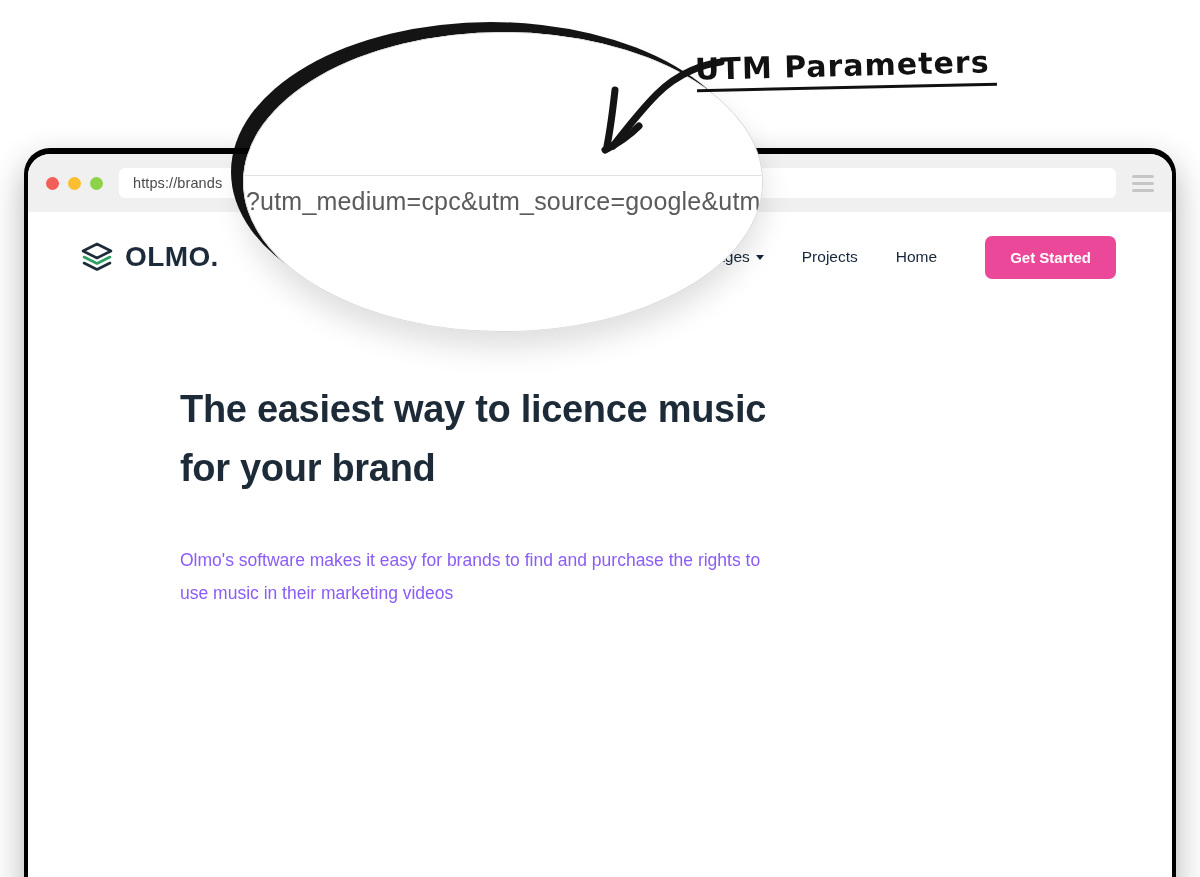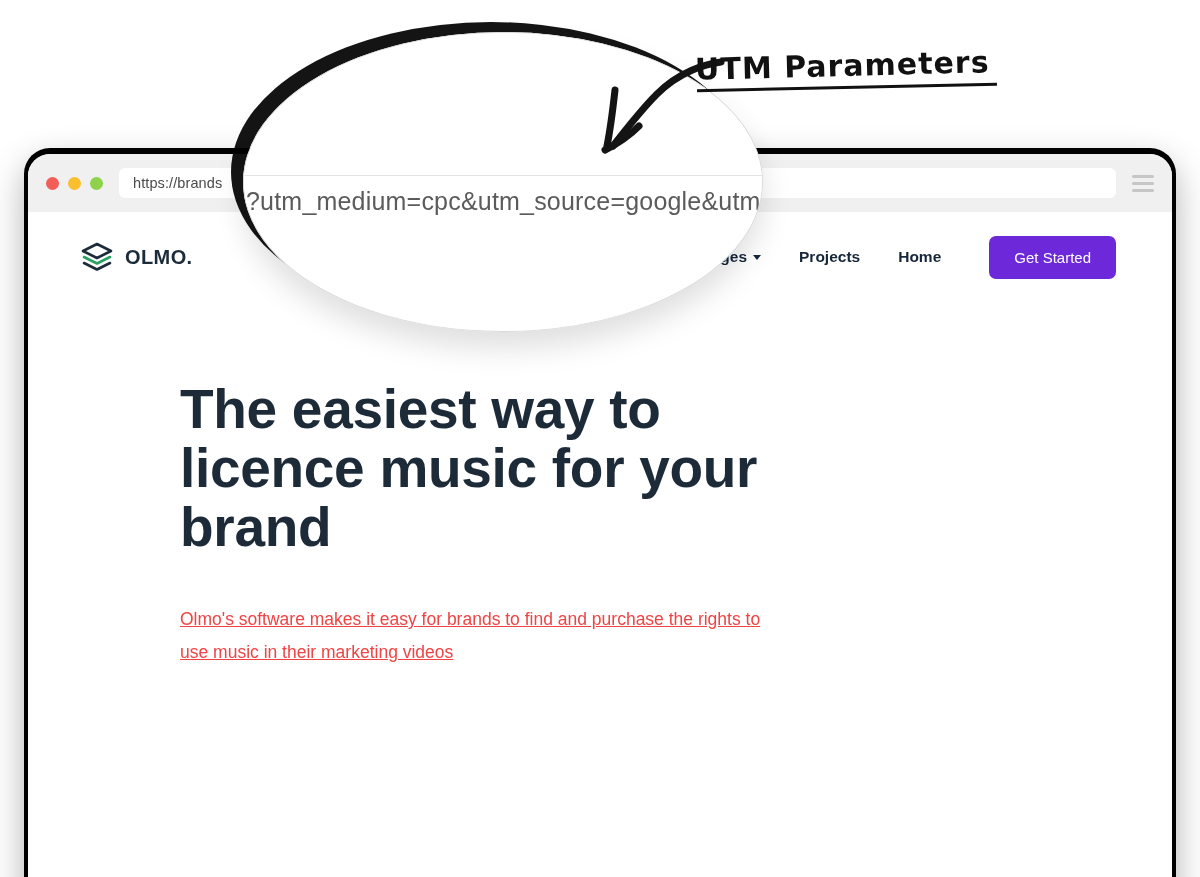--- a/index.html
+++ b/index.html
@@ -34,42 +34,42 @@
   }
   #menu-button{margin-left:16px;width:22px;display:flex;flex-direction:column;gap:4px;cursor:pointer;}
   #menu-button i{display:block;height:3px;background:#c6c6c6;border-radius:2px;}
 
   
   #site-header{
     height:90px;display:flex;align-items:center;padding:0 56px 0 52px;
     box-sizing:border-box;background:#fff;
   }
   #brand{display:flex;align-items:center;gap:11px;}
-  #brand .wordmark{font-size:20px;font-weight:bold;color:#1c2b3a;letter-spacing:.4px;}
+  #brand .wordmark{font-size:28px;font-weight:bold;color:#1c2b3a;letter-spacing:.4px;}
   #main-nav{margin-left:auto;display:flex;align-items:center;gap:38px;}
   .nav-item{
-    font-size:15.5px;font-weight:bold;color:#16263a;white-space:nowrap;
+    font-size:15.5px;font-weight:normal;color:#16263a;white-space:nowrap;
     display:flex;align-items:center;gap:6px;cursor:pointer;
   }
   .caret{width:0;height:0;border-left:4px solid transparent;border-right:4px solid transparent;
          border-top:5px solid #16263a;display:inline-block;}
   #cta-button{
-    background:#6d28d9;color:#ffffff;font-size:15px;font-weight:normal;
+    background:#ec4899;color:#ffffff;font-size:15px;font-weight:bold;
     padding:13px 25px;border:none;border-radius:7px;cursor:pointer;white-space:nowrap;
     font-family:inherit;margin-left:10px;
   }
 
   
   #hero{padding:78px 0 0 152px;}
   #hero-title{
-    font-size:55px;line-height:59px;font-weight:bold;color:#1d2b39;
+    font-size:38px;line-height:59px;font-weight:bold;color:#1d2b39;
     margin:0;max-width:640px;letter-spacing:-.3px;
   }
   #hero-sub{
-    margin:46px 0 0 0;font-size:17.5px;line-height:33px;color:#ef4444;max-width:610px;text-decoration:underline;
+    margin:46px 0 0 0;font-size:17.5px;line-height:33px;color:#8b5cf6;max-width:610px;
   }
 
   
   #magnifier{
     position:absolute;left:243px;top:32px;width:520px;height:300px;
     border-radius:50%;overflow:hidden;
     background:linear-gradient(168deg,#ffffff 0%,#ffffff 52%,#f3f3f5 70%,#e9e9ee 100%);
     box-shadow:-12px -10px 0 0 rgba(0,0,0,.92), 0 16px 30px rgba(0,0,0,.13);
     border:1px solid #d8d8dd;box-sizing:border-box;
   }

